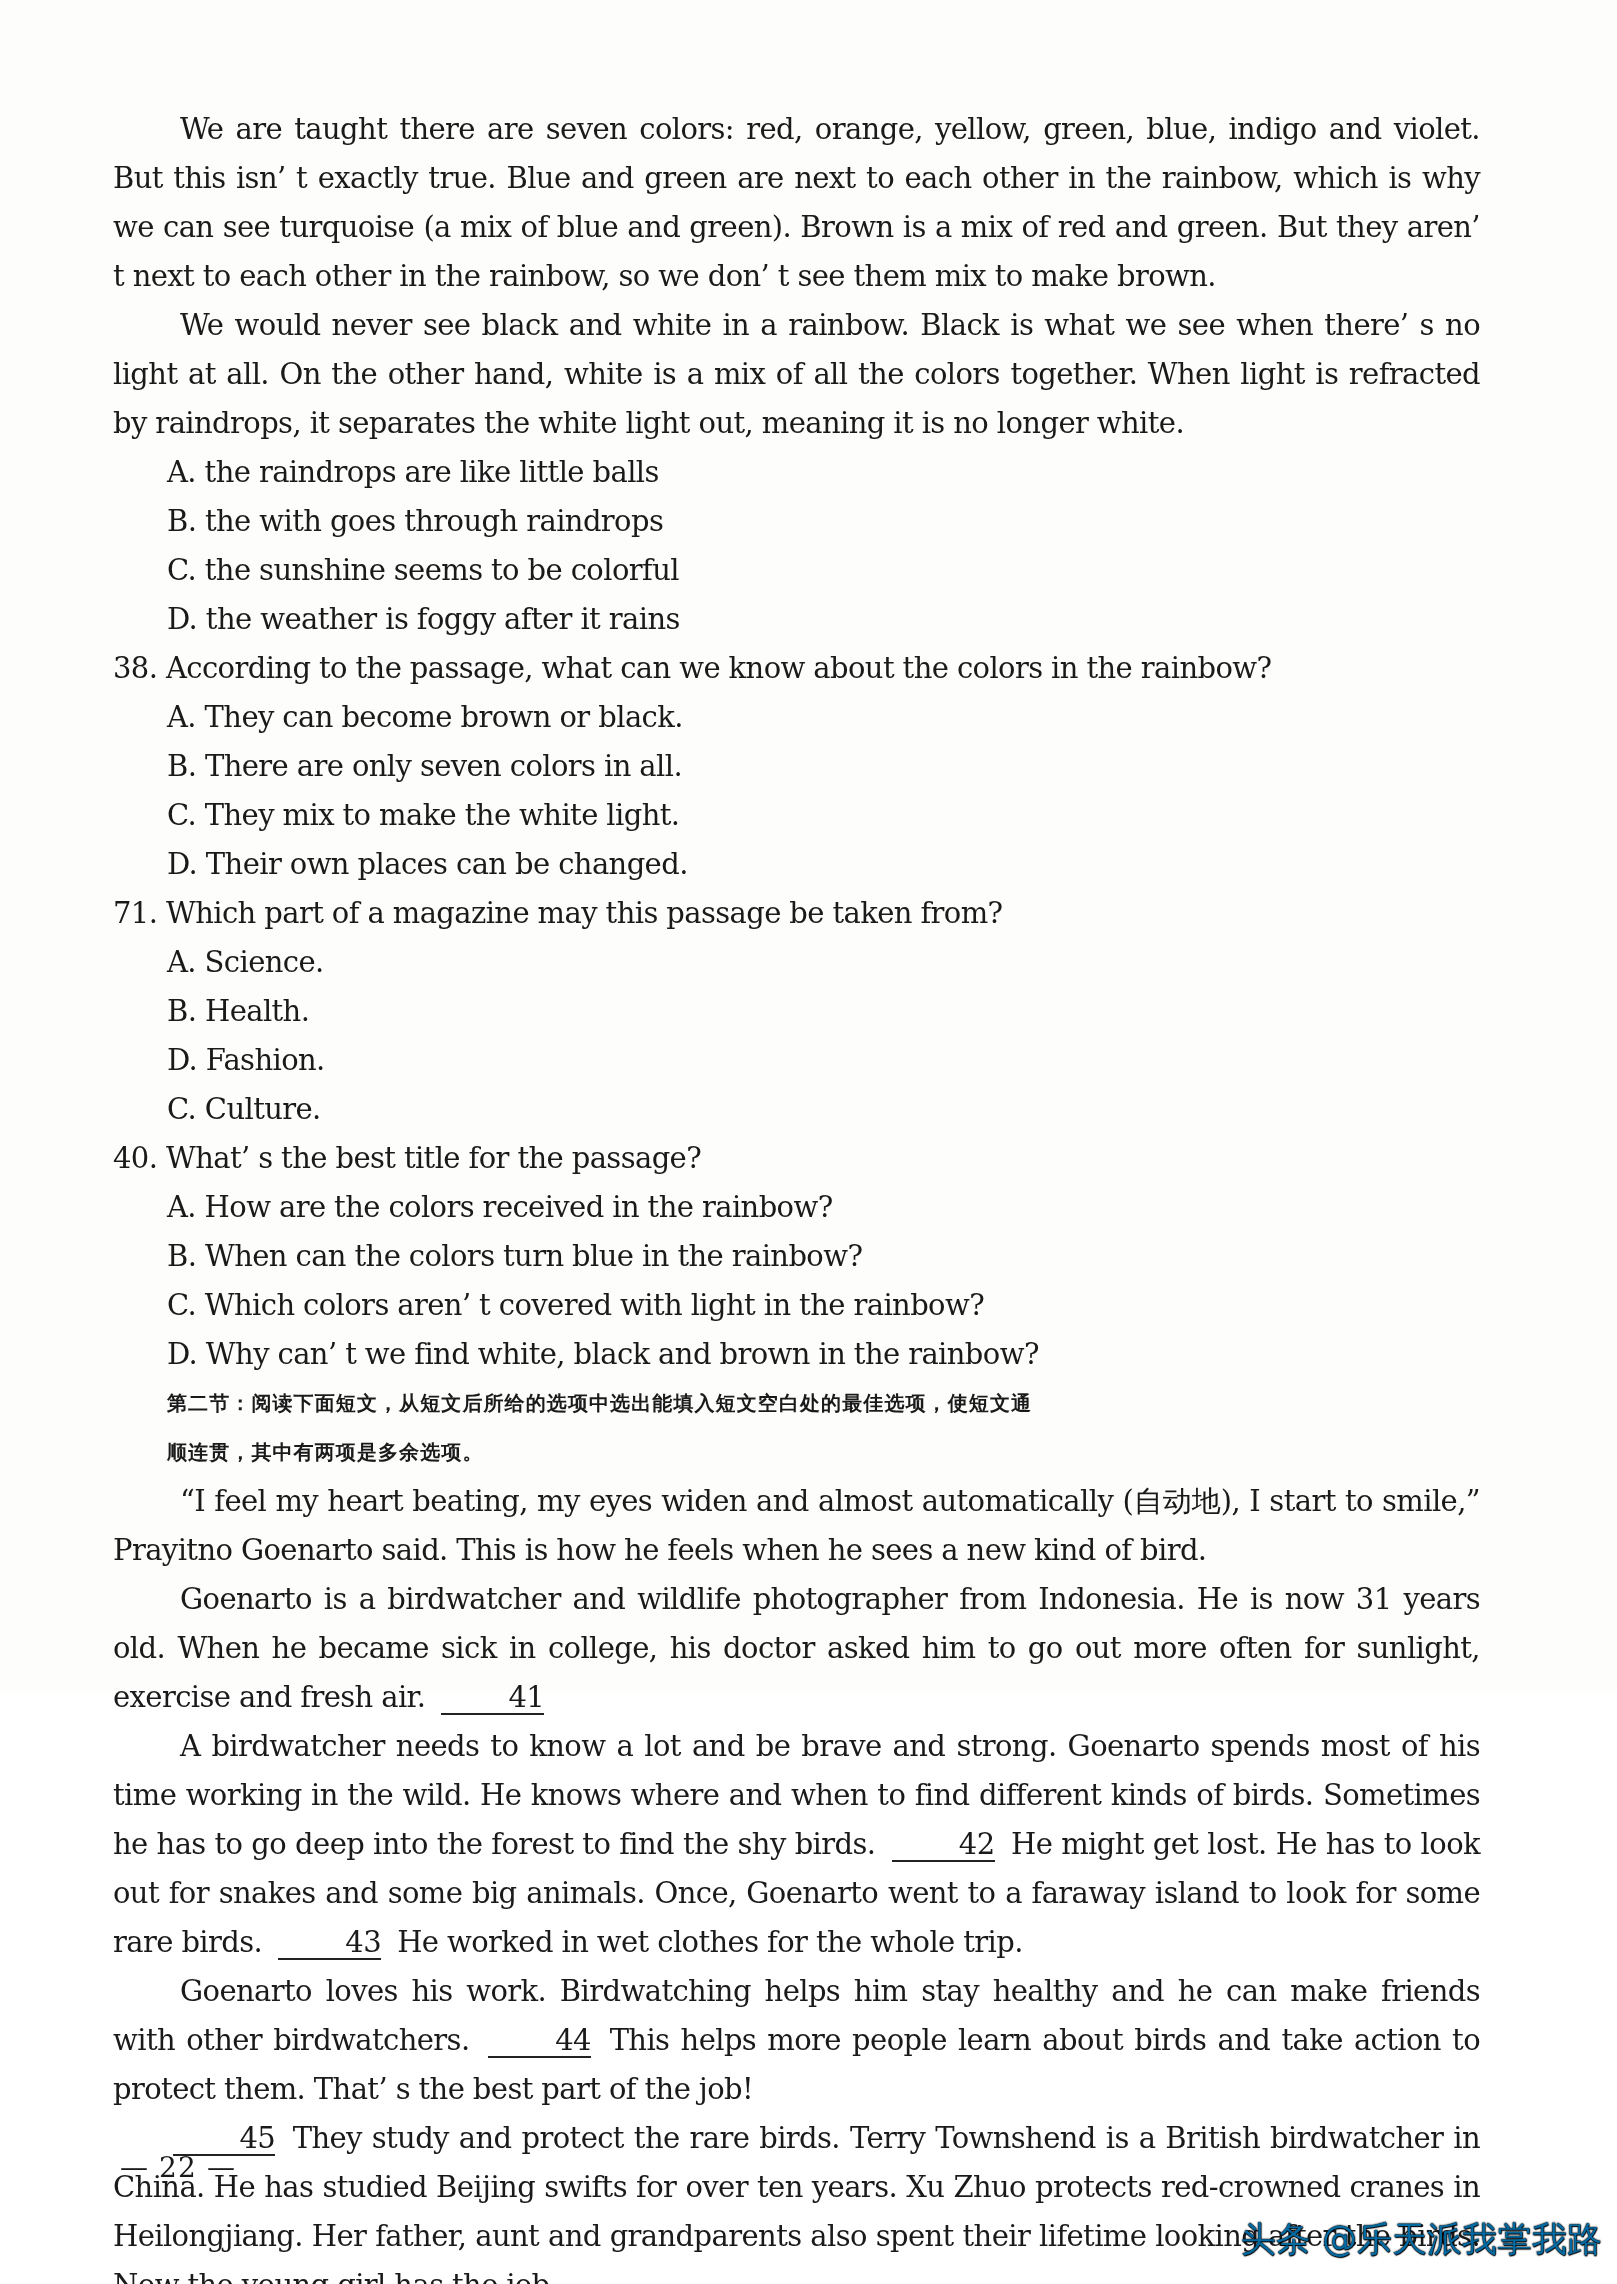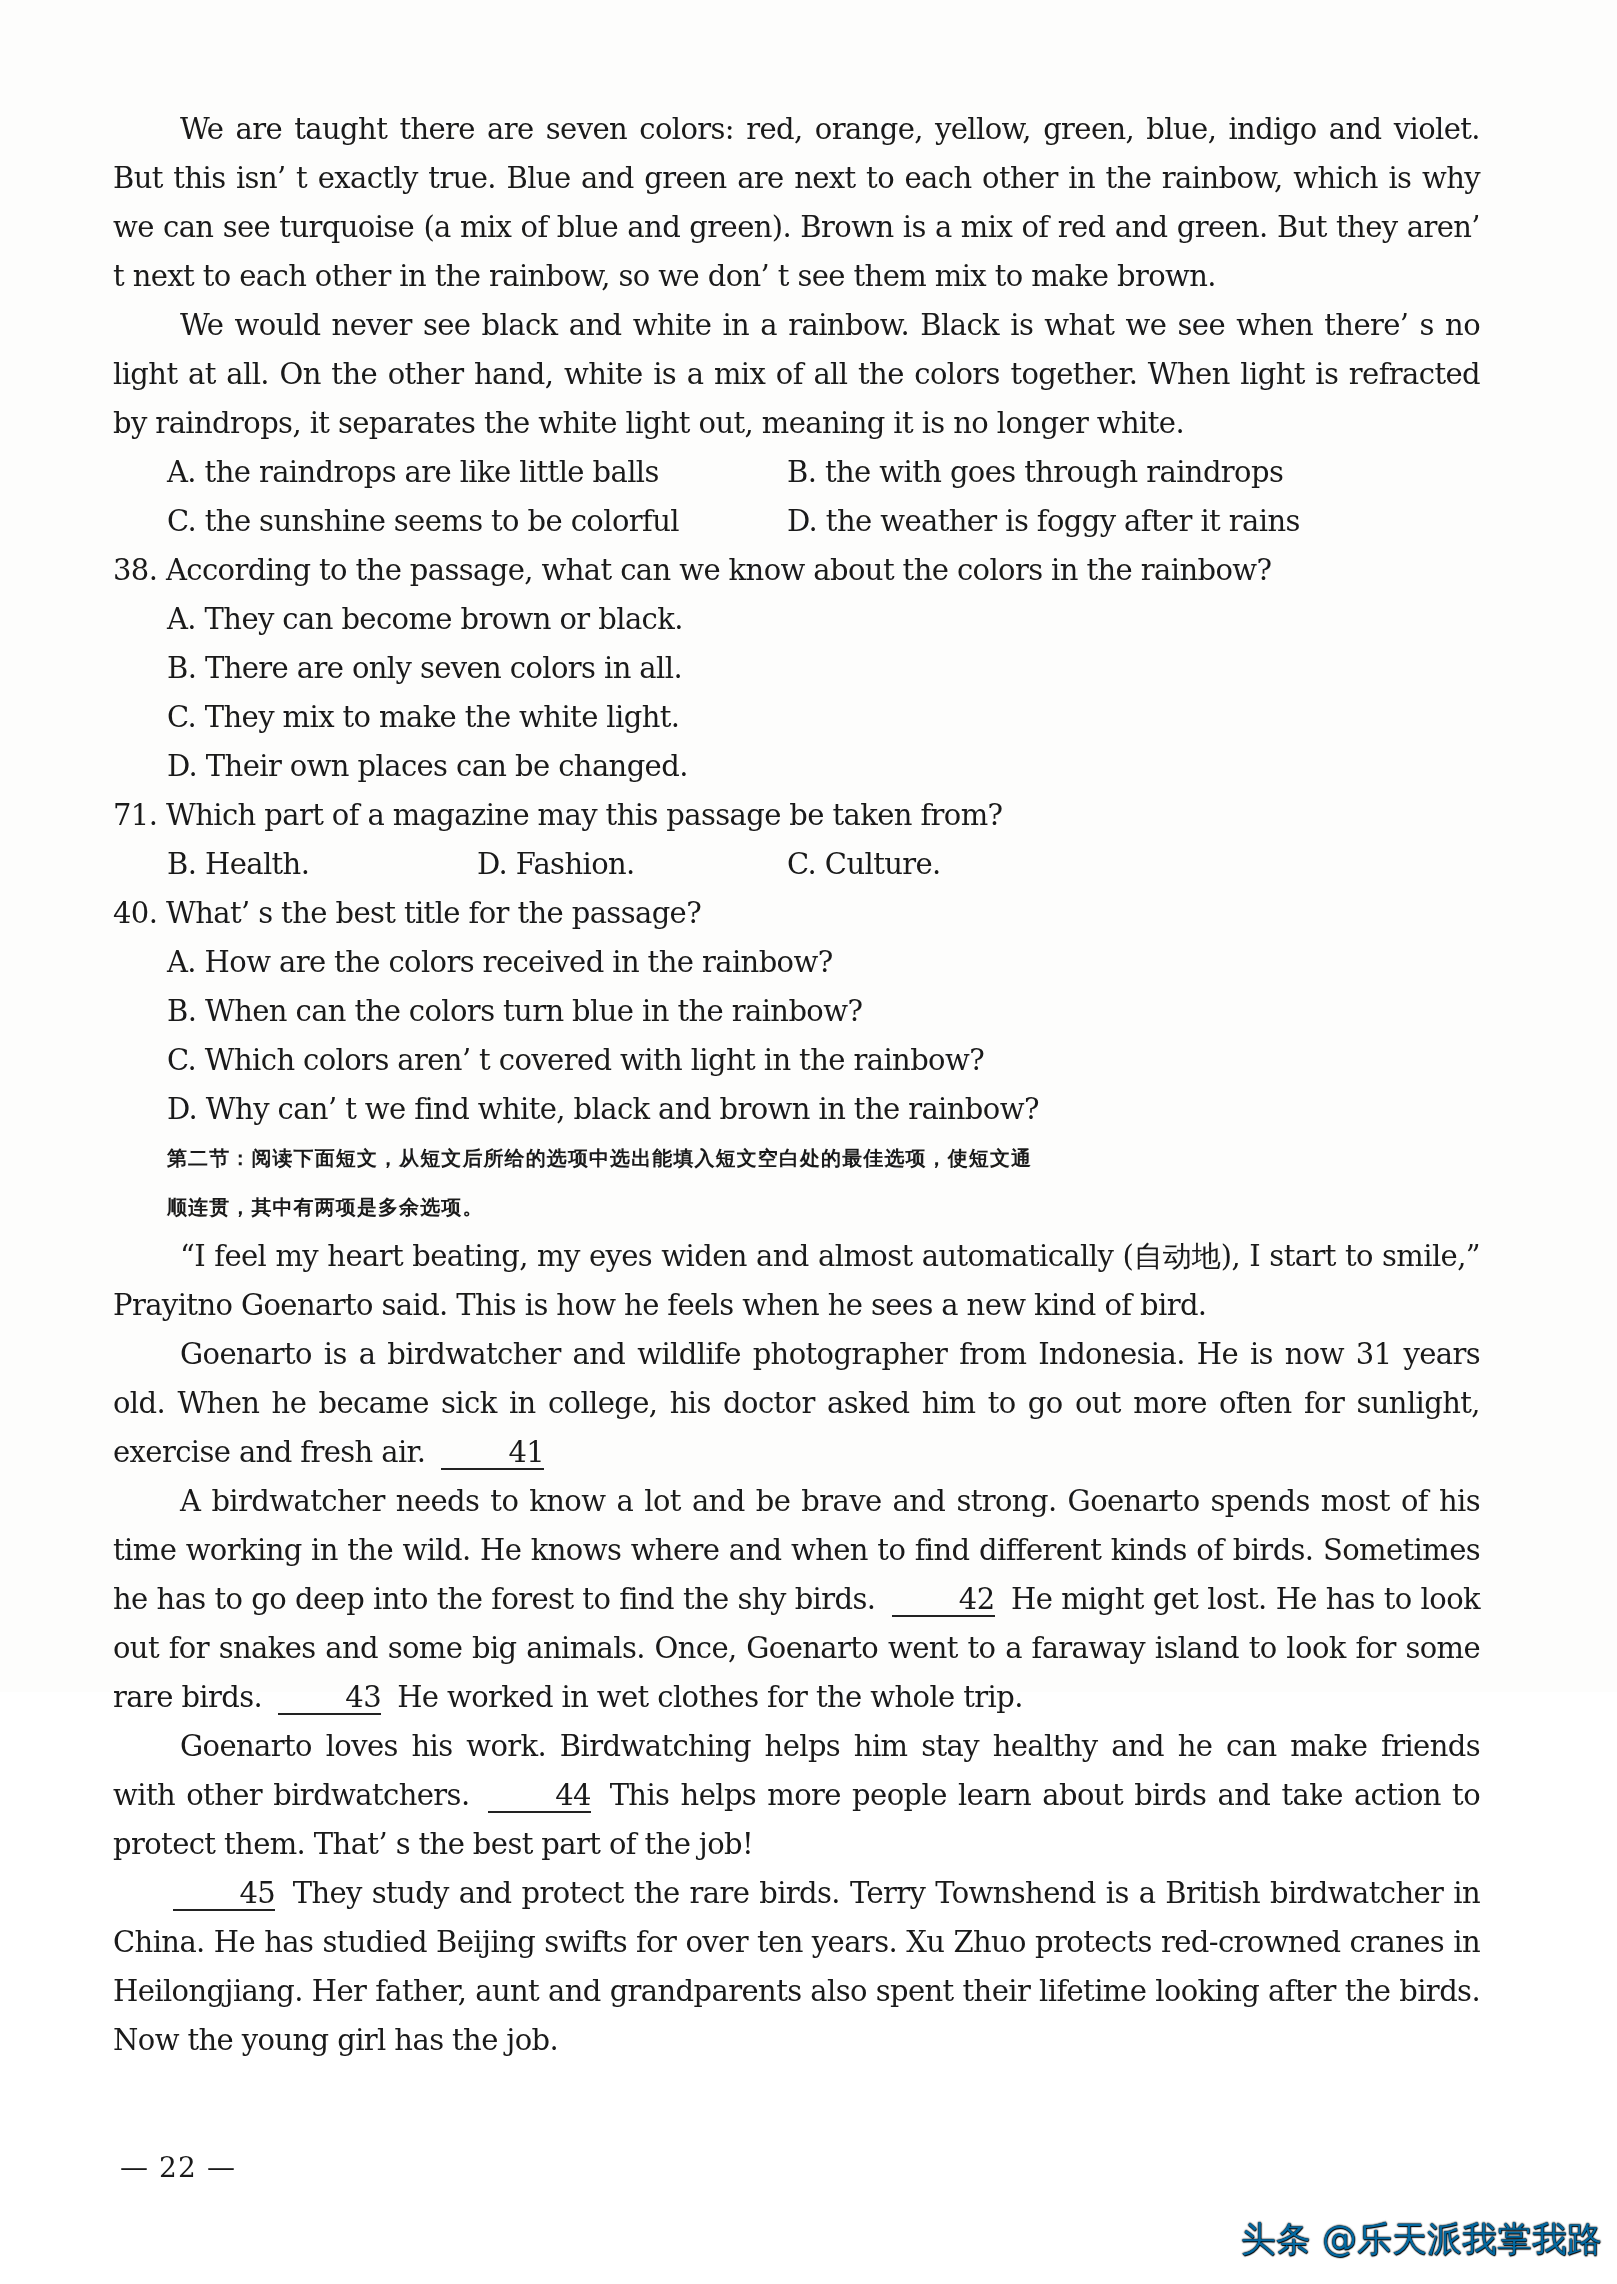--- a/index.html
+++ b/index.html
@@ -12,21 +12,21 @@
   }
   .content {
     position: absolute; left: 113px; top: 105px; width: 1367px;
     font-size: 29px; line-height: 49px;
     letter-spacing: -0.6px;
   }
   .p { margin: 0; text-align: justify; }
   .indent { text-indent: 67px; }
   .q { margin: 0; }
   .opt { margin: 0; padding-left: 54px; }
-  .opt-row { display: flex; padding-left: 54px; }
+  .opt-row { display: flex; padding-left: 54px; flex-direction: column; }
   .opt-row .col2 { width: 620px; }
   .opt-row .col4 { width: 310px; }
   .blank {
     display: inline-block; min-width: 102px; border-bottom: 2.2px solid #222;
     height: 21.6px; vertical-align: baseline; margin-left: 4.3px;
   }
   .num-blank {
     display: inline-block; min-width: 102px; text-align: center;
     border-bottom: 2.2px solid #222; line-height: 32px; margin: 0 7.5px;
   }
@@ -65,20 +65,21 @@
     </div>
 
     <p class="q">38. According to the passage, what can we know about the colors in the rainbow?</p>
     <p class="opt">A. They can become brown or black.</p>
     <p class="opt">B. There are only seven colors in all.</p>
     <p class="opt">C. They mix to make the white light.</p>
     <p class="opt">D. Their own places can be changed.</p>
 
     <p class="q">71. Which part of a magazine may this passage be taken from?</p>
     <div class="opt-row">
+      <span class="col4">A. Science.</span>
       <span class="col4">B. Health.</span>
       <span class="col4">D. Fashion.</span>
       <span class="col4">C. Culture.</span>
     </div>
 
     <p class="q">40. What’ s the best title for the passage?</p>
     <p class="opt">A. How are the colors received in the rainbow?</p>
     <p class="opt">B. When can the colors turn blue in the rainbow?</p>
     <p class="opt">C. Which colors aren’ t covered with light in the rainbow?</p>
     <p class="opt">D. Why can’ t we find white, black and brown in the rainbow?</p>

